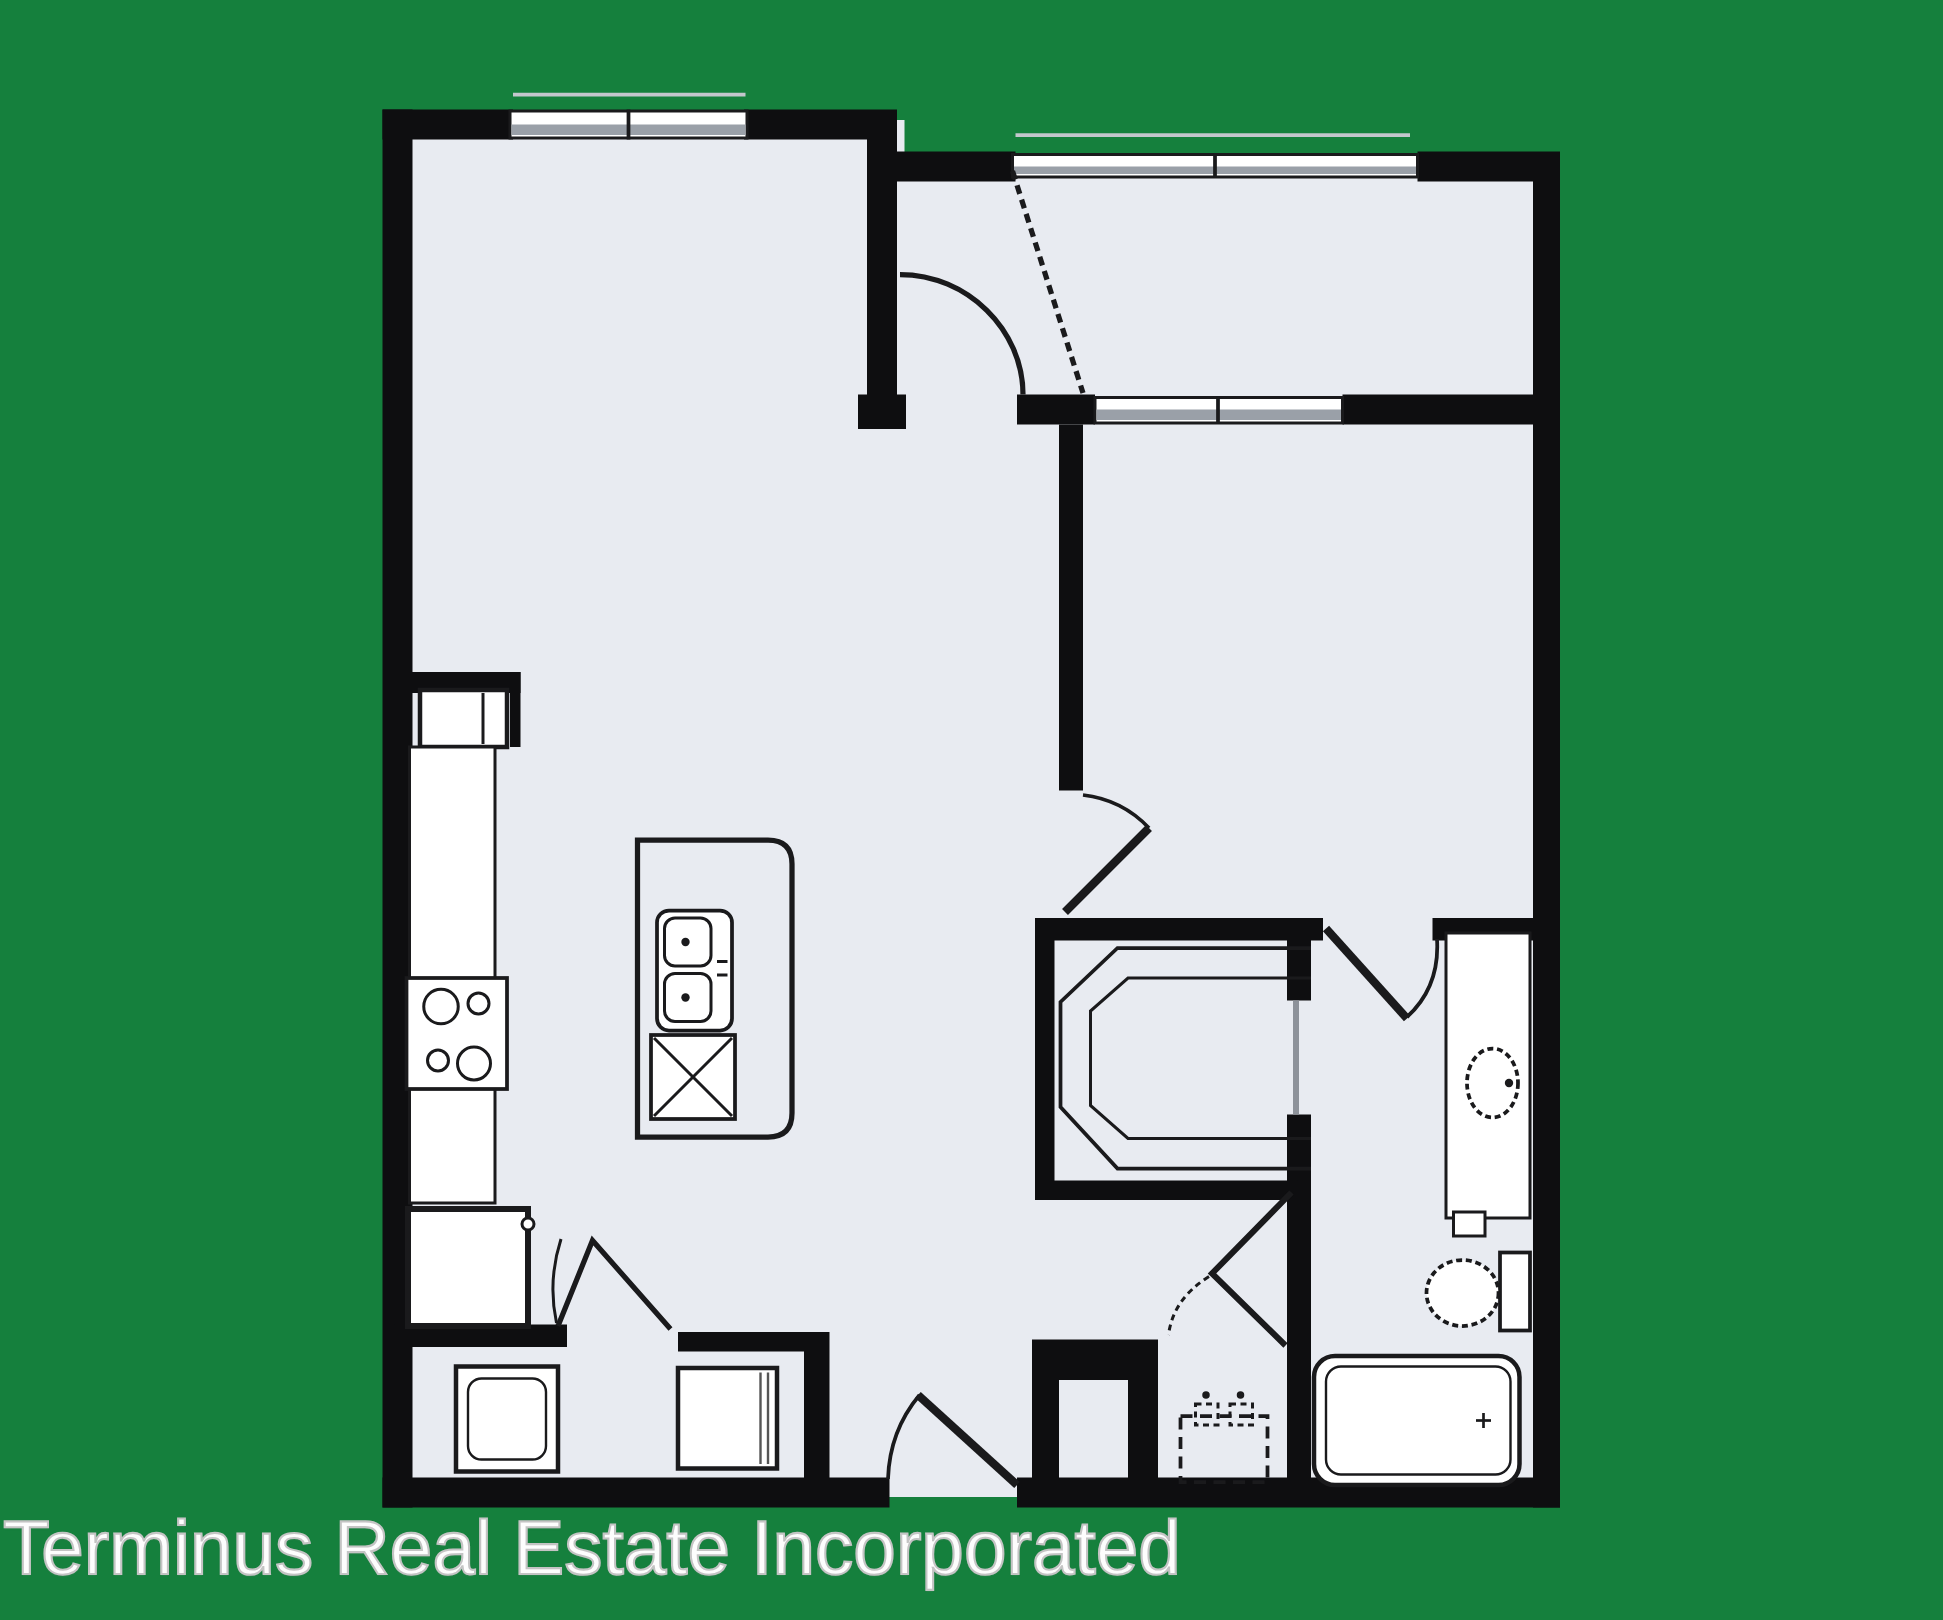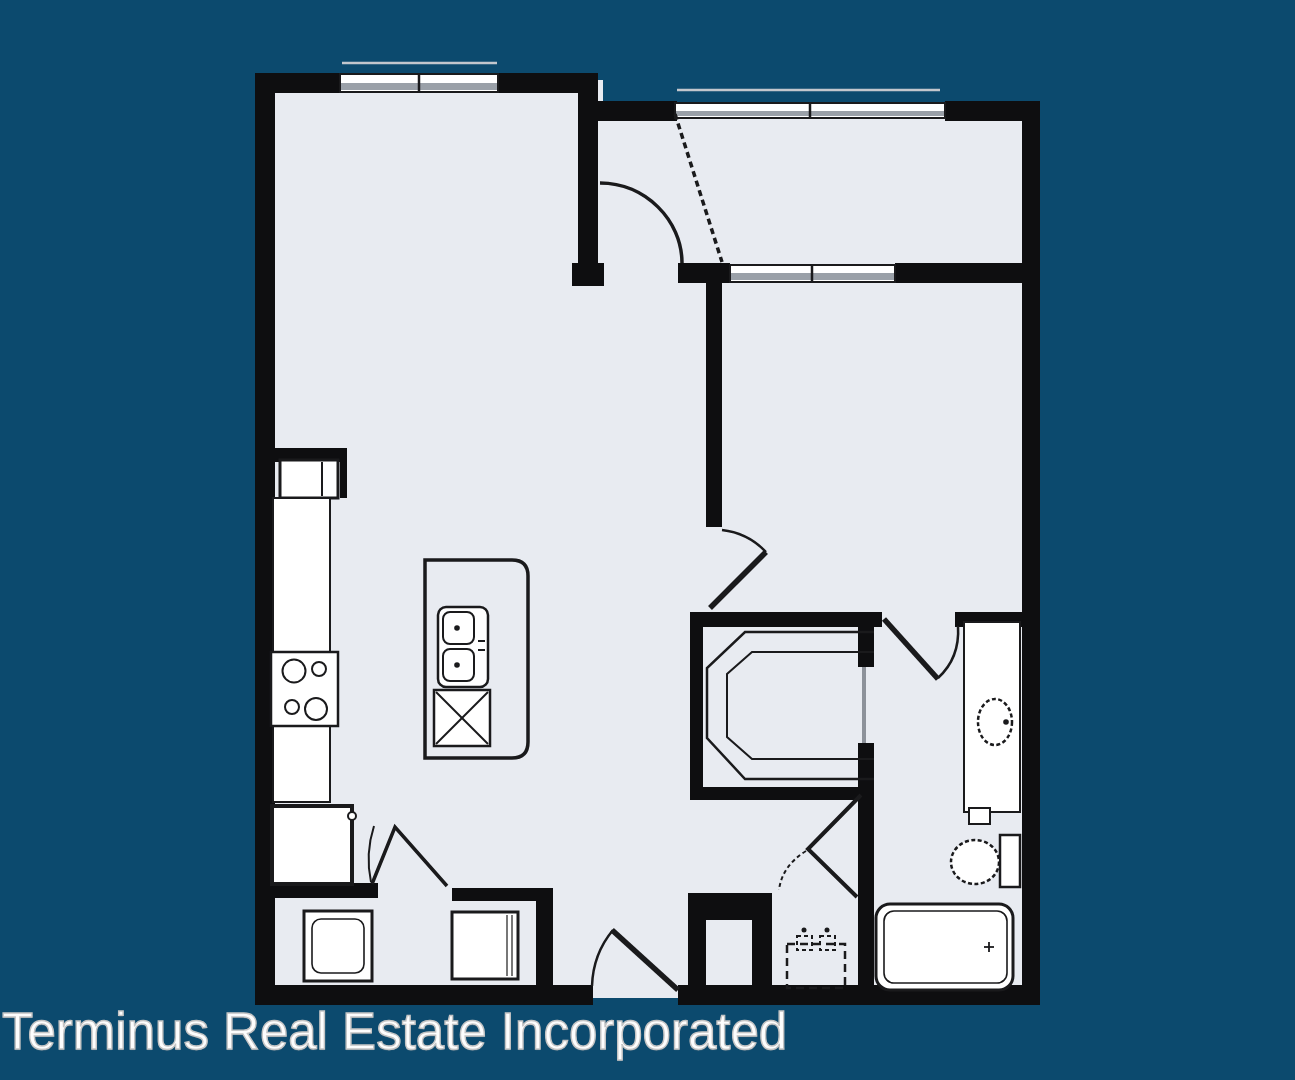--- a/index.html
+++ b/index.html
@@ -1,21 +1,21 @@
 <!DOCTYPE html>
 <html style="--wall: #0e0e10; --floor: #e8ebf1; --line: #1a1a1c; --window-gray: #9aa0a8; --faint: #c3c7cd; --thin-door: #8d929a; --fixture-fill: #ffffff; --wm-stroke: #c4c4c4; --wm-fill: #fdfdfd;"><head>
 <meta charset="utf-8">
 <style>
   :root{
     --wall:#0e0e10; --floor:#e8ebf1; --line:#1a1a1c; --window-gray:#9aa0a8;
     --faint:#c3c7cd; --thin-door:#8d929a; --fixture-fill:#ffffff;
     --wm-stroke:#c4c4c4; --wm-fill:#fdfdfd;
   }
   html,body{margin:0;padding:0;background:#ffffff;}
-  .stage{position:relative;width:1295px;height:1080px;background:#0c4a6e;overflow:hidden;
+  .stage{position:relative;width:1295px;height:1080px;background:#15803d;overflow:hidden;
          font-family:"Liberation Sans",sans-serif;}
   svg{position:absolute;left:0;top:0;}
   .floor{fill:var(--floor);}
   .wall{fill:var(--wall);}
   .fx{stroke:var(--line);fill:var(--fixture-fill);}
   .fxo{stroke:var(--line);fill:none;}
   .ln{stroke:var(--line);fill:none;}
   .dot{fill:var(--line);stroke:none;}
   .faint{stroke:var(--faint);fill:none;}
   .winband{fill:#fff;stroke:var(--line);stroke-width:2;}

